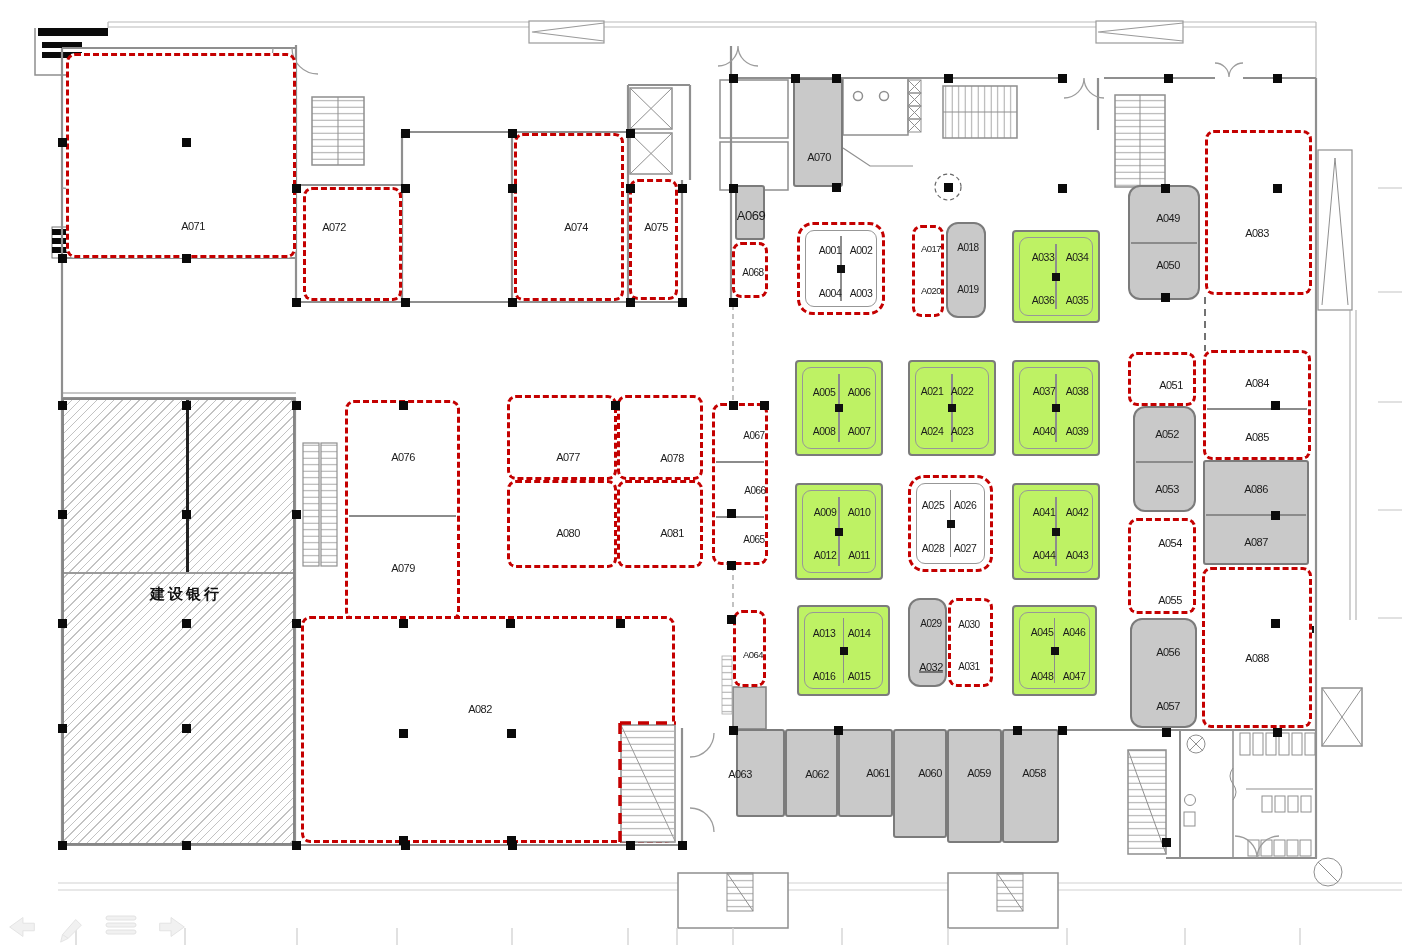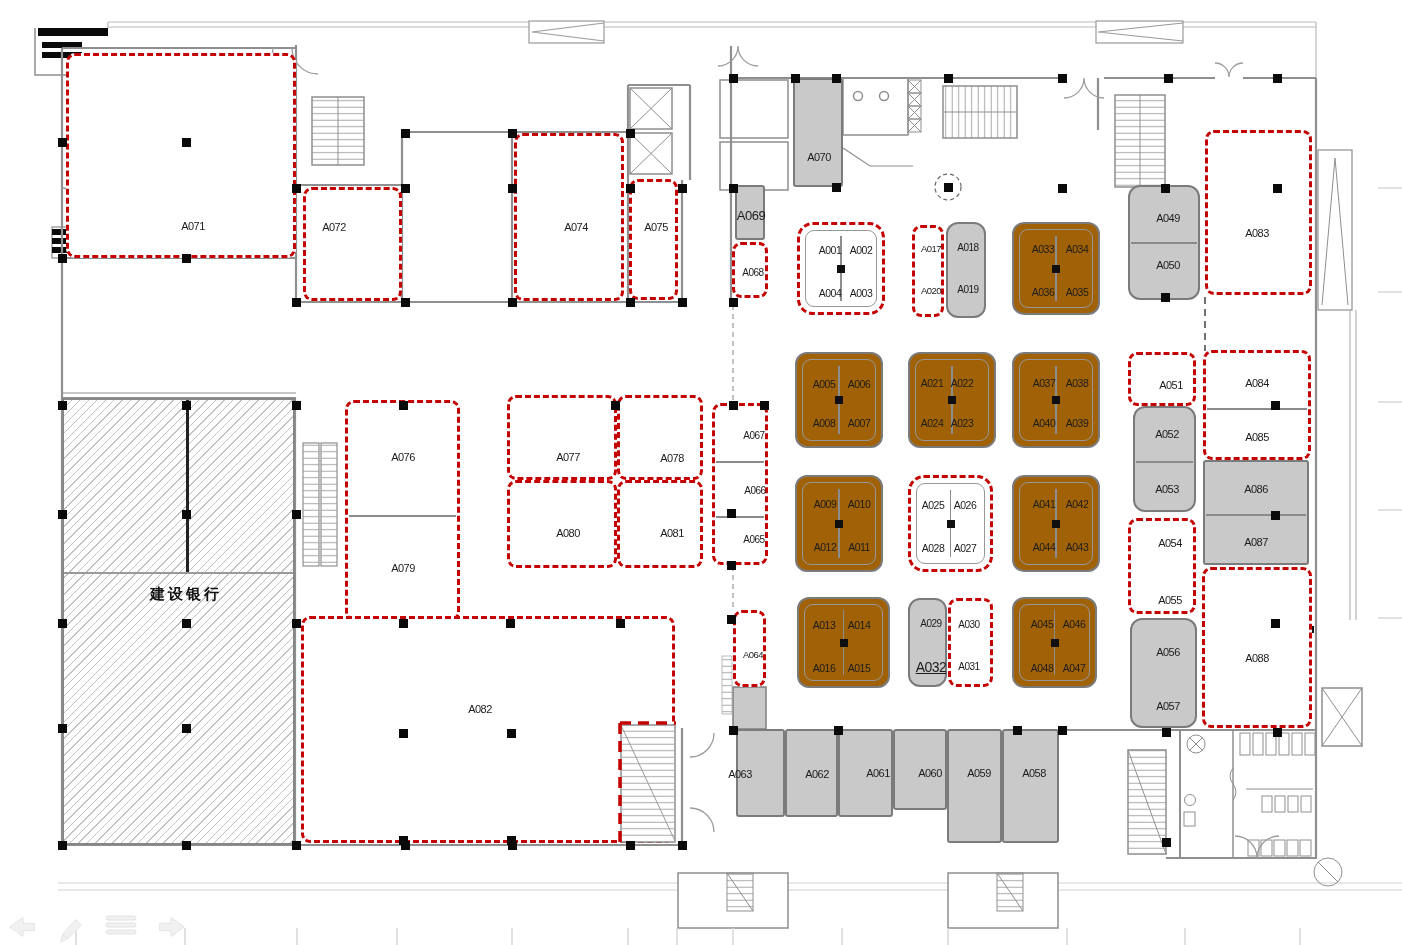--- a/index.html
+++ b/index.html
@@ -5,21 +5,21 @@
   html,body{margin:0;padding:0;background:#fff;}
   #plan{position:relative;width:1402px;height:945px;background:#fff;overflow:hidden;
         font-family:"Liberation Sans",sans-serif;}
   svg{position:absolute;left:0;top:0;pointer-events:none;}
   #units,#cols{position:absolute;left:0;top:0;width:100%;height:100%;}
   .unit{position:absolute;box-sizing:border-box;}
   .unit.red{background:#fff;border:3.5px dashed #c40000;border-radius:9px;}
   .unit.kioskred{background:#fff;border:3.5px dashed #c40000;border-radius:16px;}
   .unit.gray{background:#c9c9c9;border:2px solid #7b7b7b;border-radius:3px;}
   .unit.grayround{background:#c9c9c9;border:2px solid #7b7b7b;border-radius:12px;}
-  .unit.kioskgray{background:#a16207;border:2px solid #7b7b7b;border-radius:12px;}
+  .unit.kioskgray{background:#bef264;border:2px solid #7b7b7b;border-radius:4px;margin-top:8px;}
   .kframe{position:absolute;inset:5px;border:1px solid #979797;border-radius:9px;}
   .kvline{position:absolute;left:50%;top:13%;height:74%;width:1.5px;background:#8d8d8d;margin-left:-1px;}
   .kcenter{position:absolute;left:50%;top:50%;width:8px;height:8px;background:#101010;transform:translate(-50%,-50%);}
   .divider{position:absolute;left:1px;right:1px;height:1.6px;background:#8b8b8b;}
   .ulabel{position:absolute;transform:translate(-50%,-50%);font-size:11px;line-height:1;
           letter-spacing:-0.5px;color:#1c1c1c;white-space:nowrap;}
   .kioskgray .ulabel,.kioskred .ulabel{font-size:10.5px;}
   .col{position:absolute;width:9px;height:9px;background:#0a0a0a;}
   #bank{position:absolute;left:62px;top:398px;width:233px;height:447px;box-sizing:border-box;
         border:2px solid #868686;
@@ -330,21 +330,21 @@
         <div class="kframe"></div>
         <div class="kvline"></div>
         <div class="kcenter"></div>
         <span class="ulabel" style="left: 25px; top: 26px;">A013</span>
         <span class="ulabel" style="left: 60px; top: 26px;">A014</span>
         <span class="ulabel" style="left: 25px; top: 69px;">A016</span>
         <span class="ulabel" style="left: 60px; top: 69px;">A015</span>
       </div>
       <div class="unit grayround" style="left: 908px; top: 598px; width: 39px; height: 89px;">
         <span class="ulabel" style="left: 21px; top: 24px; font-size: 10px;">A029</span>
-        <span class="ulabel" style="left: 21px; top: 67px; font-size: 14px; text-decoration: underline;">A032</span>
+        <span class="ulabel" style="left: 21px; top: 67px; font-size: 11px; text-decoration: underline;">A032</span>
       </div>
       <div class="unit red" style="left: 948px; top: 598px; width: 45px; height: 89px;">
         <span class="ulabel" style="left: 18px; top: 24px; font-size: 10px;">A030</span>
         <span class="ulabel" style="left: 18px; top: 66px; font-size: 10px;">A031</span>
       </div>
       <div class="unit kioskgray" style="left: 1012px; top: 597px; width: 85px; height: 91px;">
         <div class="kframe"></div>
         <div class="kvline"></div>
         <div class="kcenter"></div>
         <span class="ulabel" style="left: 28px; top: 25px;">A045</span>
@@ -413,21 +413,21 @@
       </div>
       <div class="unit gray" style="left: 736px; top: 729px; width: 49px; height: 88px;">
         <span class="ulabel" style="left: 2px; top: 43px;">A063</span>
       </div>
       <div class="unit gray" style="left: 785px; top: 729px; width: 53px; height: 88px;">
         <span class="ulabel" style="left: 30px; top: 43px;">A062</span>
       </div>
       <div class="unit gray" style="left: 838px; top: 729px; width: 55px; height: 88px;">
         <span class="ulabel" style="left: 38px; top: 42px;">A061</span>
       </div>
-      <div class="unit gray" style="left: 893px; top: 729px; width: 54px; height: 81px;">
+      <div class="unit gray" style="left: 893px; top: 729px; width: 54px; height: 109px;">
         <span class="ulabel" style="left: 35px; top: 42px;">A060</span>
       </div>
       <div class="unit gray" style="left: 947px; top: 729px; width: 55px; height: 114px;">
         <span class="ulabel" style="left: 30px; top: 42px;">A059</span>
       </div>
       <div class="unit gray" style="left: 1002px; top: 729px; width: 57px; height: 114px;">
         <span class="ulabel" style="left: 30px; top: 42px;">A058</span>
       </div>
     </div>
 

